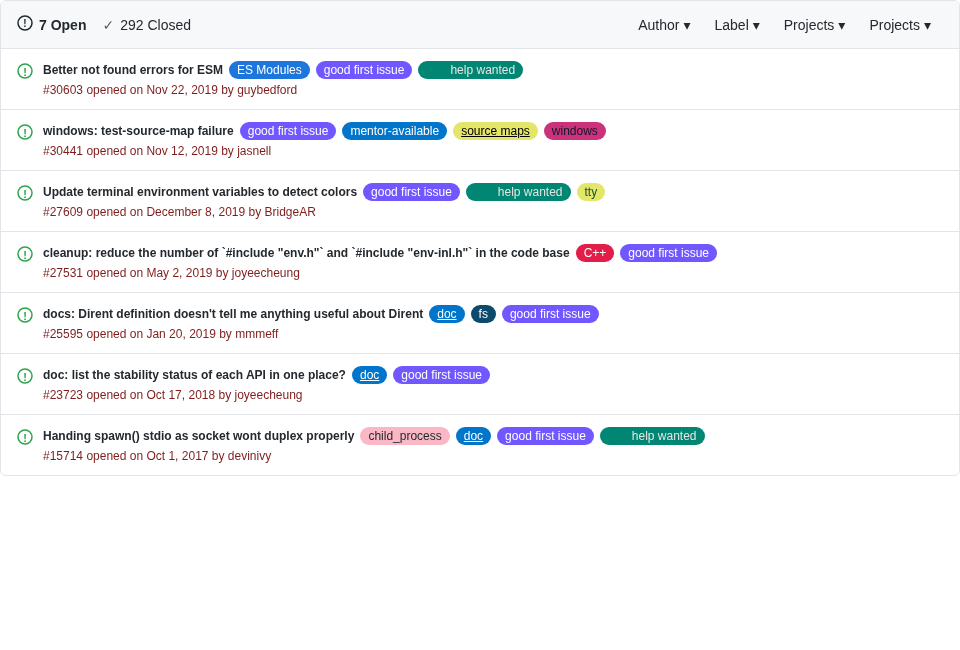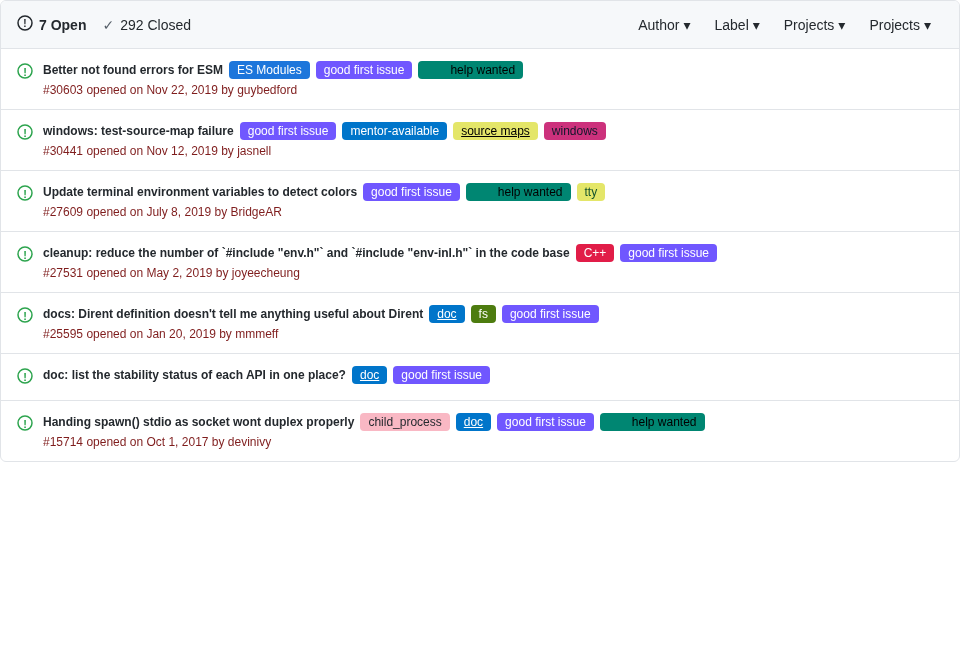--- a/index.html
+++ b/index.html
@@ -96,35 +96,35 @@
       font-weight: 600;
       color: #24292e;
     }
     .issue-meta {
       font-size: 12px;
       color: #7f1d1d;
     }
     .label {
       display: inline-block;
       padding: 2px 8px;
-      border-radius: 4px;
+      border-radius: 9px;
       font-size: 12px;
       font-weight: 500;
       white-space: nowrap;
     }
     .label-es-modules { background: #1d76db; color: #fff; }
     .label-good-first-issue { background: #7057ff; color: #fff; }
-    .label-help-wanted { background: #008672; color: #000000; padding-left: 32px; }
+    .label-help-wanted { background: #008672; color: #e5e5e5; padding-left: 32px; }
     .label-mentor-available { background: #0075ca; color: #fff; }
     .label-source-maps { background: #e4e669; color: #000000; text-decoration: underline; }
     .label-windows { background: #cc317c; color: #0f172a; }
     .label-tty { background: #e4e669; color: #14532d; }
     .label-cpp { background: #e11d48; color: #fff; }
     .label-doc { background: #0075ca; color: #fff; text-decoration: underline; }
-    .label-fs { background: #4d7c0f; color: #fff; }
+    .label-fs { background: #0c4a6e; color: #fff; }
     .label-child-process { background: #f9b8c4; color: #24292e; }
   </style>
 </head>
 <body>
 
 <div class="container">
 
   <div class="header">
     <div class="header-left">
       <button class="header-btn active">
@@ -209,21 +209,21 @@
       </svg>
     </div>
     <div class="issue-content">
       <div class="issue-title-row">
         <span class="issue-title">Update terminal environment variables to detect colors</span>
         <span class="label label-good-first-issue">good first issue</span>
             <span class="label label-help-wanted">help wanted</span>
             <span class="label label-tty">tty</span>
       </div>
       <div class="issue-meta">
-        #27609 opened on July 8, 2019 by BridgeAR
+        #27609 opened on December 8, 2019 by BridgeAR
       </div>
     </div>
   </div>
       <div class="issue-item">
     <div class="issue-icon">
       <svg width="16" height="16" viewBox="0 0 16 16" xmlns="http://www.w3.org/2000/svg">
         <circle cx="8" cy="8" r="7" stroke="#2da44e" stroke-width="1.5" fill="none"></circle>
         <text x="8" y="12.5" text-anchor="middle" font-size="11" fill="#2da44e" font-weight="bold">!</text>
       </svg>
     </div>
@@ -263,20 +263,23 @@
         <circle cx="8" cy="8" r="7" stroke="#2da44e" stroke-width="1.5" fill="none"></circle>
         <text x="8" y="12.5" text-anchor="middle" font-size="11" fill="#2da44e" font-weight="bold">!</text>
       </svg>
     </div>
     <div class="issue-content">
       <div class="issue-title-row">
         <span class="issue-title">doc: list the stability status of each API in one place?</span>
         <span class="label label-doc">doc</span>
             <span class="label label-good-first-issue">good first issue</span>
       </div>
+      <div class="issue-meta">
+        #23723 opened on Oct 17, 2018 by joyeecheung
+      </div>
     </div>
   </div>
       <div class="issue-item">
     <div class="issue-icon">
       <svg width="16" height="16" viewBox="0 0 16 16" xmlns="http://www.w3.org/2000/svg">
         <circle cx="8" cy="8" r="7" stroke="#2da44e" stroke-width="1.5" fill="none"></circle>
         <text x="8" y="12.5" text-anchor="middle" font-size="11" fill="#2da44e" font-weight="bold">!</text>
       </svg>
     </div>
     <div class="issue-content">

